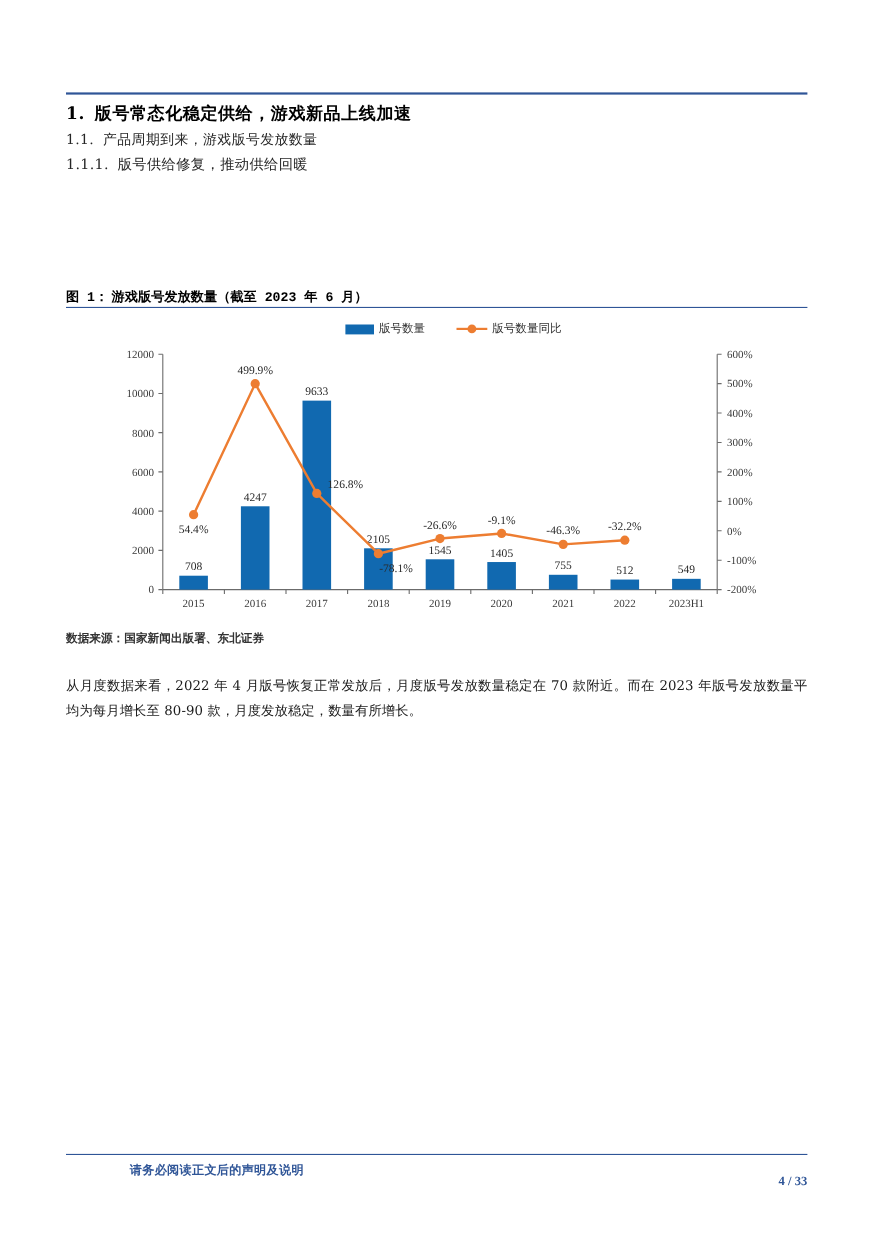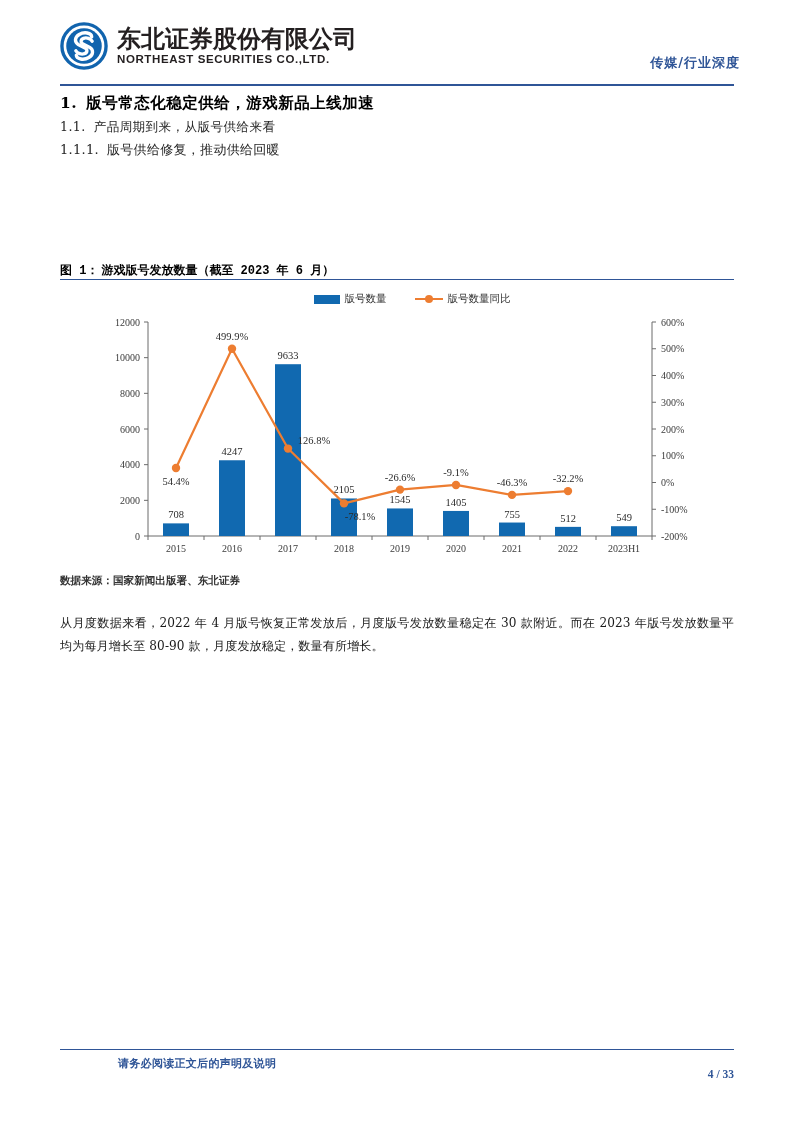--- a/index.html
+++ b/index.html
@@ -277,42 +277,27 @@
     font-weight: bold;
     color: #2f5597;
     margin-top: 12px;
   }
 </style>
 </head>
 <body>
 
 <div class="page">
 
-  <div class="header">
-    <div class="logo-wrap">
-      <svg class="logo-mark" viewBox="0 0 100 100">
-        <circle cx="50" cy="50" r="46" fill="none" stroke="#1164ae" stroke-width="7"></circle>
-        <circle cx="50" cy="50" r="37" fill="#1164ae"></circle>
-        <path d="M66 31 C66 22,50 20,40 26 C30 32,30 42,38 47 L52 54 C58 57,57 64,51 66 C45 68,36 66,33 60" fill="none" stroke="#ffffff" stroke-width="7" stroke-linecap="round"></path>
-        <path d="M34 69 C34 78,50 80,60 74 C70 68,70 58,62 53 L48 46 C42 43,43 36,49 34 C55 32,64 34,67 40" fill="none" stroke="#ffffff" stroke-width="7" stroke-linecap="round"></path>
-      </svg>
-      <div class="logo-text">
-        <div class="logo-cn">东北证券股份有限公司</div>
-        <div class="logo-en">NORTHEAST SECURITIES CO.,LTD.</div>
-      </div>
-    </div>
-    <div class="header-right">传媒/行业深度</div>
-  </div>
   <div class="header-rule"></div>
 
   <div class="h1">
     <span class="num">1.</span><span>版号常态化稳定供给，游戏新品上线加速</span>
   </div>
   <div class="h2">
-    <span class="num">1.1.</span><span>产品周期到来，从版号供给来看</span>
+    <span class="num">1.1.</span><span>产品周期到来，游戏版号发放数量</span>
   </div>
   <div class="h3">
     <span class="num">1.1.1.</span><span>版号供给修复，推动供给回暖</span>
   </div>
 
 
   <div class="fig-caption">
     <span class="fig-no">图 1：</span><span>游戏版号发放数量（截至 2023 年 6 月）</span>
   </div>
 
@@ -415,19 +400,19 @@
         <text x="396" y="165.93425" class="pct-label">-9.1%</text>
         <circle cx="452" cy="184.88524999999998" r="4.2" fill="#ED7D31"></circle>
         <text x="452" y="175.88524999999998" class="pct-label">-46.3%</text>
         <circle cx="508" cy="181.1135" r="4.2" fill="#ED7D31"></circle>
         <text x="508" y="172.1135" class="pct-label">-32.2%</text>
       </svg>
   </div>
 
   <div class="fig-source">数据来源：国家新闻出版署、东北证券</div>
 
-  <div class="para" id="para-monthly">从月度数据来看，2022 年 4 月版号恢复正常发放后，月度版号发放数量稳定在 30 款附近。而在 2023 年版号发放数量平均为每月增长至 80-90 款，月度发放稳定，数量有所增长。</div>
+  <div class="para" id="para-monthly">从月度数据来看，2022 年 4 月版号恢复正常发放后，月度版号发放数量稳定在 70 款附近。而在 2023 年版号发放数量平均为每月增长至 80-90 款，月度发放稳定，数量有所增长。</div>
 
   <div class="footer-rule"></div>
   <div class="footer-left">请务必阅读正文后的声明及说明</div>
   <div class="footer-right">4 / 33</div>
 
 </div>
 
 </body></html>

